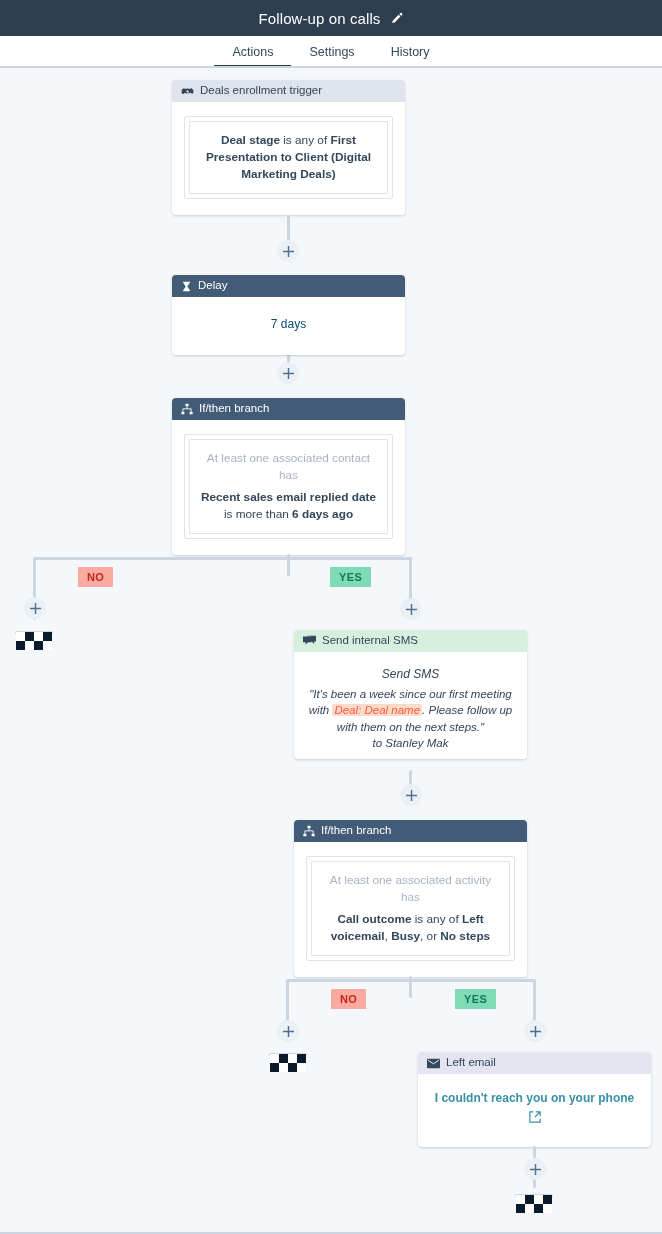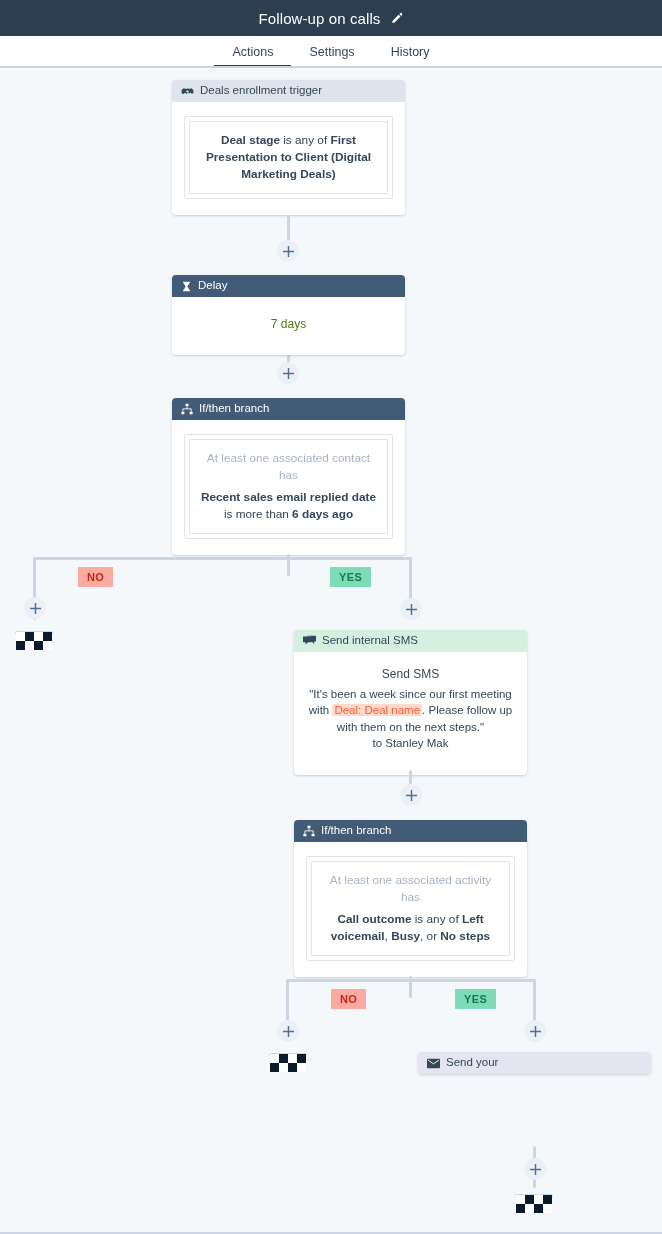--- a/index.html
+++ b/index.html
@@ -63,21 +63,21 @@
     border:1px solid #dfe3eb; border-radius:2px; padding:4px;
   }
   .criterion-inner {
     border:1px solid #dfe3eb; border-radius:1px;
     padding:10px 9px; text-align:center;
     font-size:11.8px; line-height:1.45; color:#33475b;
   }
   .criterion-inner b { font-weight:700; }
   .muted { color:#a7b3c4; display:block; margin-bottom:5px; }
 
-  .plain-center { text-align:center; font-size:12px; color:#4d7c0f; line-height:1.5; }
+  .plain-center { text-align:center; font-size:12px; color:#0c4a6e; line-height:1.5; }
   .sms-body { text-align:center; font-size:11.5px; color:#33475b; line-height:1.42; }
   .sms-title { font-size:12px; margin-bottom:3px; }
   .token { background:#ffdacc; color:#ff5c35; padding:0 2px; border-radius:2px; }
   .email-link {
     display:block; text-align:center; color:#3a8fa8; font-size:12px;
     font-weight:700; line-height:1.45; text-decoration:none;
   }
   .ext-ico { display:block; text-align:center; margin-top:2px; }
 
   
@@ -227,21 +227,21 @@
     <div class="node" style="left:294px; top:562px;">
       <div class="node-head head-sms">
         <span class="ico">
           <svg width="13" height="13" viewBox="0 0 18 16">
               <path d="M0 1h12v8H7l-3.5 3V9H0V1z" fill="#33475b"></path>
               <path d="M6 0h12v8h-2.5v3.5L12 8h-1V1H6V0z" fill="#33475b"></path>
             </svg>
         </span>
         <span>Send internal SMS</span>
       </div>
-      <div class="node-body" style="padding:14px 10px 24px;">
+      <div class="node-body" style="padding:14px 10px 8px;font-style:italic;">
         <div class="sms-body">
           <div class="sms-title">Send SMS</div>
           <div><span>"It's been a week since our first meeting with </span><span class="token">Deal: Deal name</span><span>. Please follow up with them on the next steps."</span></div>
           <div>to Stanley Mak</div>
         </div>
       </div>
     </div>
 
     <div class="vline" style="left:409px; top:702px; height:32px;"></div>
     <div class="plus" style="left:400px; top:716px;">
@@ -306,21 +306,30 @@
     </div>
 
     <div class="node" style="left:418px; top:984px; width:233px;">
       <div class="node-head head-email">
         <span class="ico">
           <svg width="13" height="11" viewBox="0 0 18 13">
               <rect x="0" y="0" width="18" height="13" rx="1" fill="#33475b"></rect>
               <path d="M1.5 1.8L9 7l7.5-5.2" stroke="#ffffff" stroke-width="1.3" fill="none"></path>
             </svg>
         </span>
-        <span>Send your</span>
+        <span>Left email</span>
+      </div>
+      <div class="node-body" style="padding:16px 12px 20px;">
+        <a class="email-link" href="#">I couldn't reach you on your phone</a>
+        <span class="ext-ico">
+          <svg width="12" height="12" viewBox="0 0 14 14">
+              <path d="M5 1H1v12h12V9" stroke="#3a8fa8" stroke-width="1.4" fill="none"></path>
+              <path d="M8 1h5v5M13 1L7 7" stroke="#3a8fa8" stroke-width="1.4" fill="none"></path>
+            </svg>
+        </span>
       </div>
     </div>
 
     <div class="vline" style="left:533px; top:1078px; height:42px;"></div>
     <div class="plus" style="left:524px; top:1090px;">
       <svg width="11" height="11" viewBox="0 0 12 12">
           <path d="M6 0v12M0 6h12" stroke="#516f90" stroke-width="1.6"></path>
         </svg>
     </div>
     <div class="hline" style="left:515px; top:1126px; width:38px;"></div>

